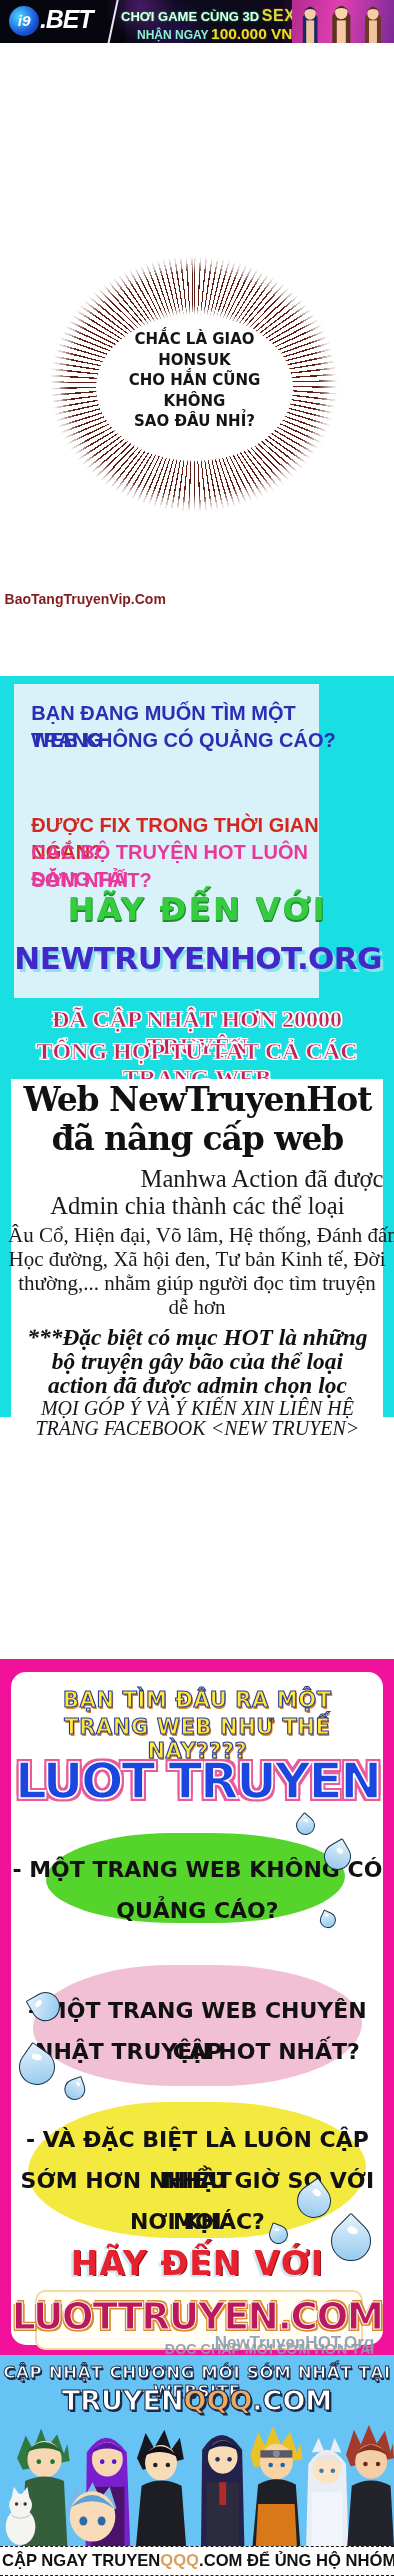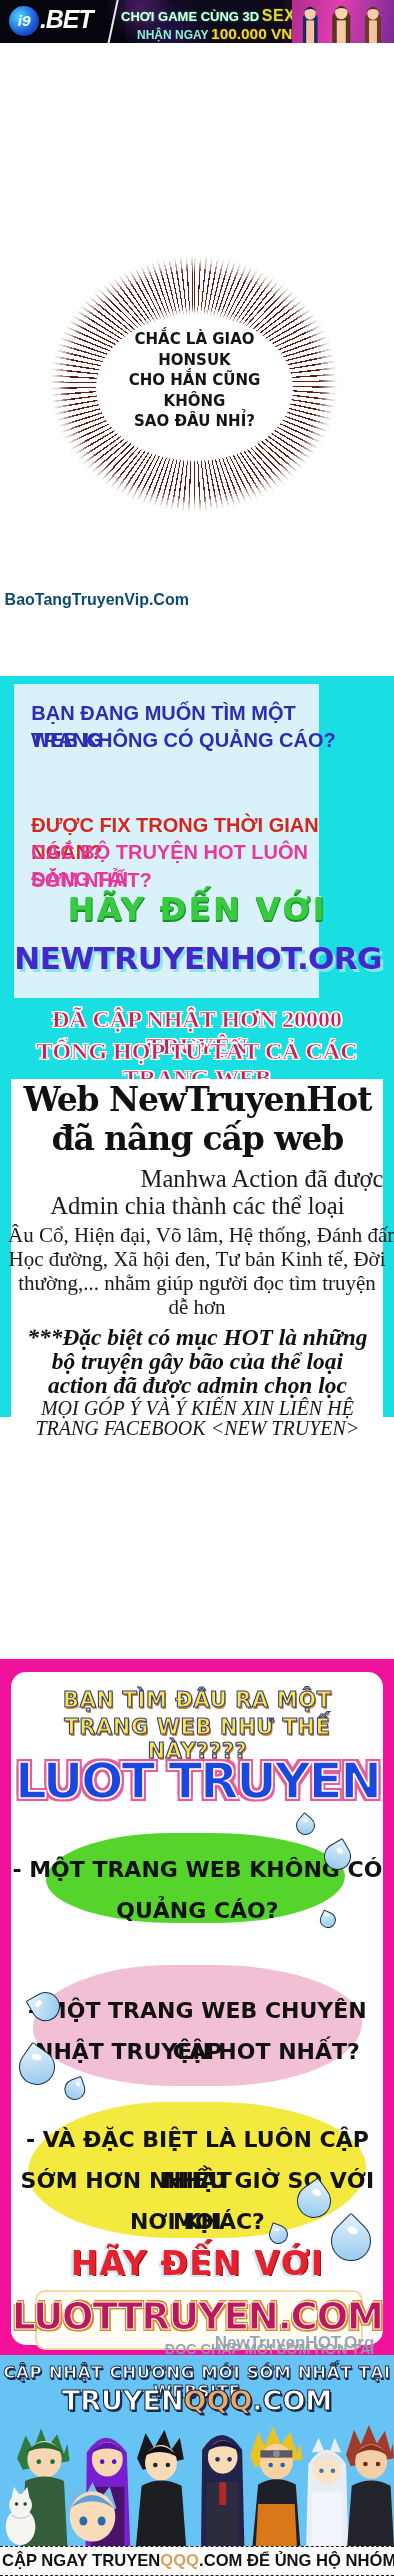--- a/index.html
+++ b/index.html
@@ -32,21 +32,21 @@
 
   
   #burst{left:50px;top:256px;width:288px;height:256px;
     background:repeating-conic-gradient(from 0deg,#5c1d15 0 0.7deg,transparent 0.7deg 2.6deg);
     -webkit-mask-image:radial-gradient(closest-side,transparent 54%,#000 62%,#000 86%,rgba(0,0,0,.3) 94%,transparent 100%);
     mask-image:radial-gradient(closest-side,transparent 54%,#000 62%,#000 86%,rgba(0,0,0,.3) 94%,transparent 100%);}
   #bubble{left:96px;top:315px;width:197px;height:146px;background:#fff;border-radius:50%;
     display:flex;align-items:center;justify-content:center;}
   #bubble .txt{font-family:"DejaVu Sans",sans-serif;font-weight:bold;font-size:15px;line-height:20.6px;
     color:#141414;text-align:center;padding-bottom:15px;}
-  #wm1{left:4.6px;top:591px;font-size:16px;font-weight:bold;color:#0c4a6e;
+  #wm1{left:4.6px;top:591px;font-size:14px;font-weight:bold;color:#7f1d1d;
     text-shadow:0.6px 0.6px 0 #fff,-0.6px -0.6px 0 #fff;}
 
   
   #promo1{left:0;top:676px;width:394px;height:741px;background:#19dfe2;}
   #p1-box{position:absolute;left:14.3px;top:8px;width:305px;height:314px;background:#d9f1f8;}
   .q{position:absolute;left:17px;width:332px;font-weight:bold;font-size:20px;line-height:27.4px;
     letter-spacing:0;font-family:"Liberation Sans",sans-serif;}
   .q-blue{color:#2b2eb5;} .q-red{color:#d3271f;} .q-pink{color:#e8389b;}
   #p1-cta{position:absolute;left:0;top:206px;width:366px;text-align:center;
     font-family:"DejaVu Sans",sans-serif;font-weight:bold;font-size:32px;letter-spacing:2.3px;color:#35cc3f;

